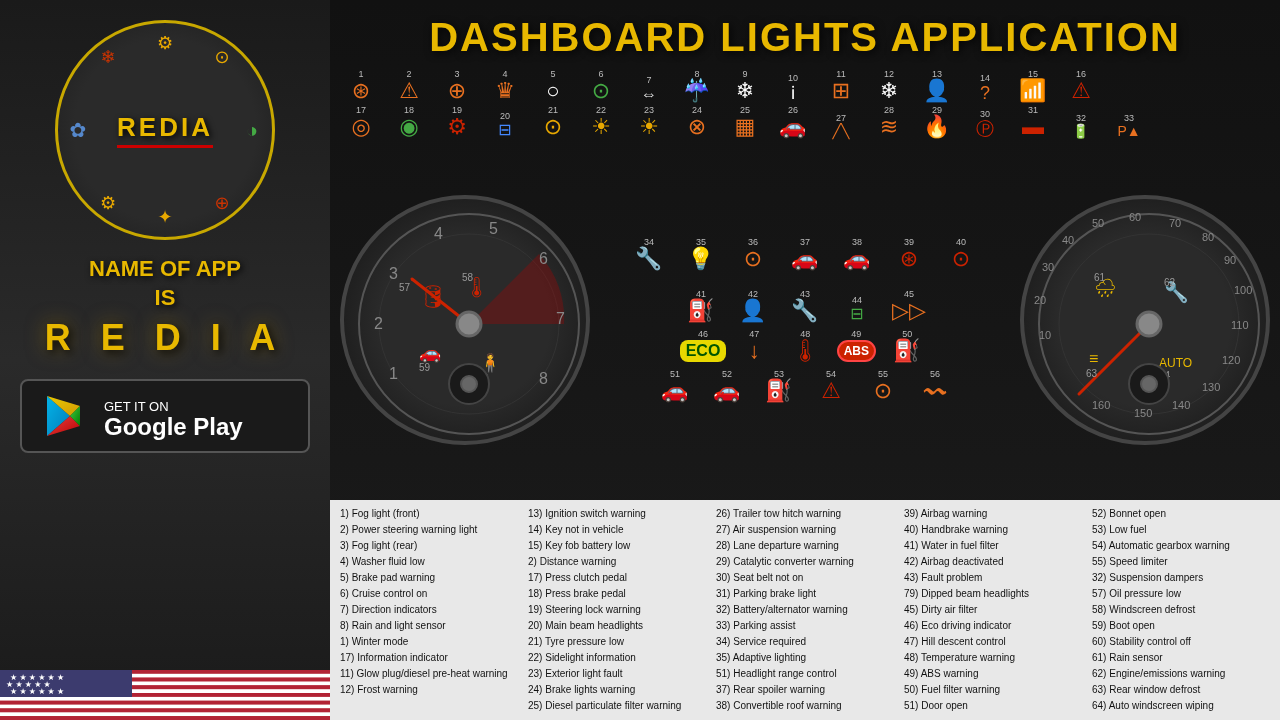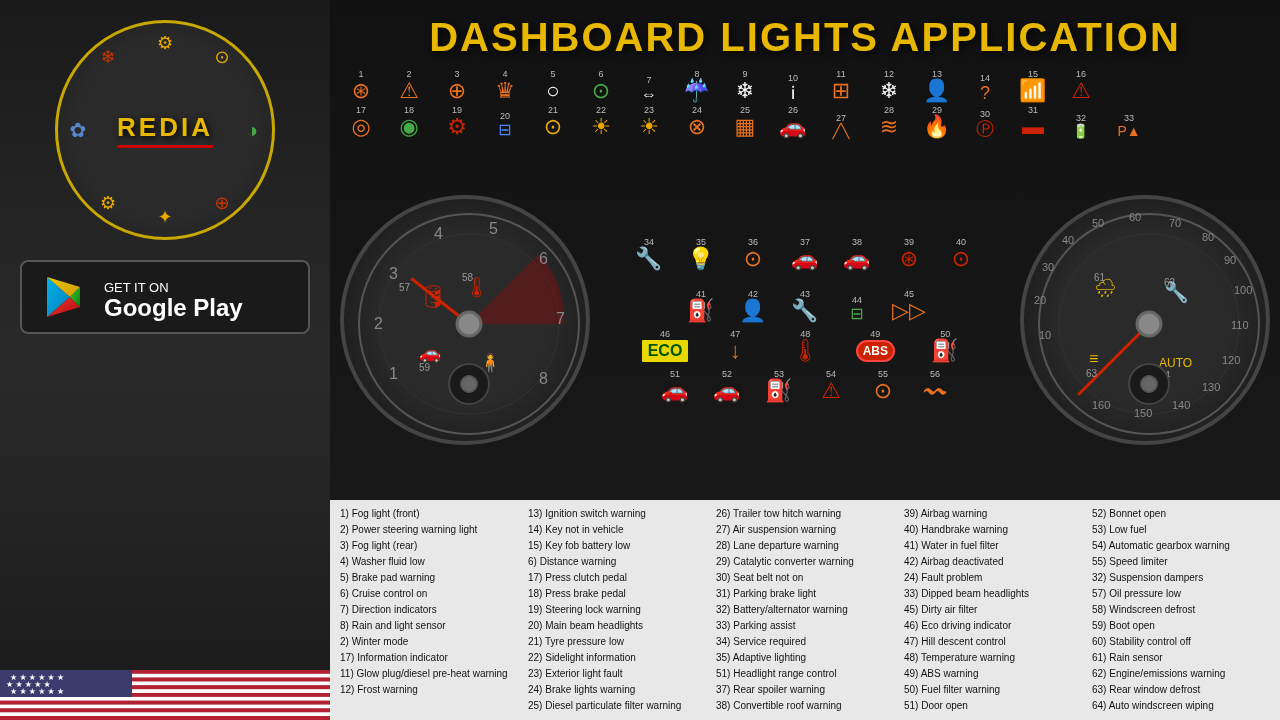--- a/index.html
+++ b/index.html
@@ -253,21 +253,21 @@
     .white { color: #ffffff; }
     .blue { color: #4488ff; }
     .amber { color: #e8a800; }
 
     .eco-badge {
       background: #e8d800;
       color: #005500;
       font-weight: bold;
       font-size: 16px;
       padding: 2px 6px;
-      border-radius: 1px;
+      border-radius: 8px;
     }
 
     .abs-badge {
       background: #cc2200;
       color: #fff;
       font-weight: bold;
       font-size: 12px;
       padding: 2px 5px;
       border-radius: 20px;
       border: 2px solid #ff4444;
@@ -292,20 +292,25 @@
       <span class="dial-icon" style="position:absolute;top:50%;left:8px;transform:translateY(-50%);font-size:20px;color:#5588cc;">✿</span>
 
       <div class="dial-center">
         <div style="text-align:right;">
           <div style="font-size:26px;font-weight:900;color:#e8b800;letter-spacing:3px;text-shadow:2px 2px 6px #000;">REDIA</div>
           <div style="height:3px;background:#cc0000;margin-top:2px;"></div>
         </div>
       </div>
     </div>
 
+    <div class="app-name-section">
+      <div class="name-of-app-text">NAME OF APP</div>
+      <div class="name-of-app-text">IS</div>
+      <div class="redia-big">R E D I A</div>
+    </div>
 
     <div class="google-play-btn">
       <svg class="play-icon" viewBox="0 0 50 50" xmlns="http://www.w3.org/2000/svg">
         <defs>
           <linearGradient id="g1" x1="0%" y1="0%" x2="100%" y2="100%">
             <stop offset="0%" style="stop-color:#00c4ff"></stop>
             <stop offset="100%" style="stop-color:#0088cc"></stop>
           </linearGradient>
           <linearGradient id="g2" x1="0%" y1="0%" x2="100%" y2="100%">
             <stop offset="0%" style="stop-color:#ff4444"></stop>
@@ -595,21 +600,21 @@
           <div class="icon-item">
               <span class="num">44</span>
               <span class="sym green" style="font-size:16px;">⊟</span>
             </div>
           <div class="icon-item">
               <span class="num">45</span>
               <span class="sym orange">▷▷</span>
             </div>
         </div>
 
-        <div class="icons-strip" style="justify-content:center;gap:24px;margin-bottom:4px;">
+        <div class="icons-strip" style="justify-content:center;gap:5px;margin-bottom:4px;">
           <div class="icon-item">
               <span class="num">46</span>
               <span class="eco-badge">ECO</span>
             </div>
           <div class="icon-item">
               <span class="num">47</span>
               <span class="sym orange">↓</span>
             </div>
           <div class="icon-item">
               <span class="num">48</span>
@@ -703,30 +708,30 @@
     <div class="legend-section">
       <div>
         <div class="legend-item">1)  Fog light (front)</div>
         <div class="legend-item">2)  Power steering warning light</div>
         <div class="legend-item">3)  Fog light (rear)</div>
         <div class="legend-item">4)  Washer fluid low</div>
         <div class="legend-item">5)  Brake pad warning</div>
         <div class="legend-item">6)  Cruise control on</div>
         <div class="legend-item">7)  Direction indicators</div>
         <div class="legend-item">8)  Rain and light sensor</div>
-        <div class="legend-item">2)  Winter mode</div>
+        <div class="legend-item">1)  Winter mode</div>
         <div class="legend-item">17) Information indicator</div>
         <div class="legend-item">11) Glow plug/diesel pre-heat warning</div>
         <div class="legend-item">12) Frost warning</div>
       </div>
       <div>
         <div class="legend-item">13) Ignition switch warning</div>
         <div class="legend-item">14) Key not in vehicle</div>
         <div class="legend-item">15) Key fob battery low</div>
-        <div class="legend-item">6) Distance warning</div>
+        <div class="legend-item">2) Distance warning</div>
         <div class="legend-item">17) Press clutch pedal</div>
         <div class="legend-item">18) Press brake pedal</div>
         <div class="legend-item">19) Steering lock warning</div>
         <div class="legend-item">20) Main beam headlights</div>
         <div class="legend-item">21) Tyre pressure low</div>
         <div class="legend-item">22) Sidelight information</div>
         <div class="legend-item">23) Exterior light fault</div>
         <div class="legend-item">24) Brake lights warning</div>
         <div class="legend-item">25) Diesel particulate filter warning</div>
       </div>
@@ -743,22 +748,22 @@
         <div class="legend-item">35) Adaptive lighting</div>
         <div class="legend-item">51) Headlight range control</div>
         <div class="legend-item">37) Rear spoiler warning</div>
         <div class="legend-item">38) Convertible roof warning</div>
       </div>
       <div>
         <div class="legend-item">39) Airbag warning</div>
         <div class="legend-item">40) Handbrake warning</div>
         <div class="legend-item">41) Water in fuel filter</div>
         <div class="legend-item">42) Airbag deactivated</div>
-        <div class="legend-item">24) Fault problem</div>
-        <div class="legend-item">33) Dipped beam headlights</div>
+        <div class="legend-item">43) Fault problem</div>
+        <div class="legend-item">79) Dipped beam headlights</div>
         <div class="legend-item">45) Dirty air filter</div>
         <div class="legend-item">46) Eco driving indicator</div>
         <div class="legend-item">47) Hill descent control</div>
         <div class="legend-item">48) Temperature warning</div>
         <div class="legend-item">49) ABS warning</div>
         <div class="legend-item">50) Fuel filter warning</div>
         <div class="legend-item">51) Door open</div>
       </div>
       <div>
         <div class="legend-item">52) Bonnet open</div>

